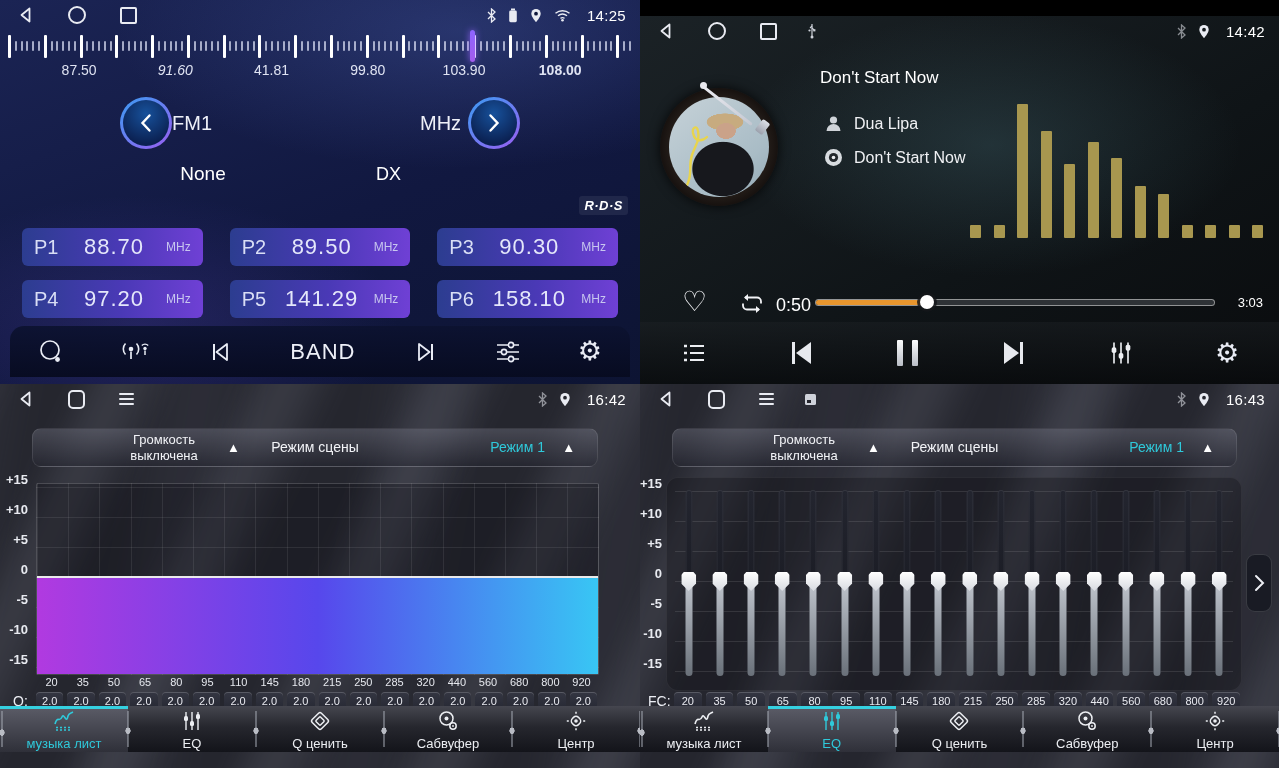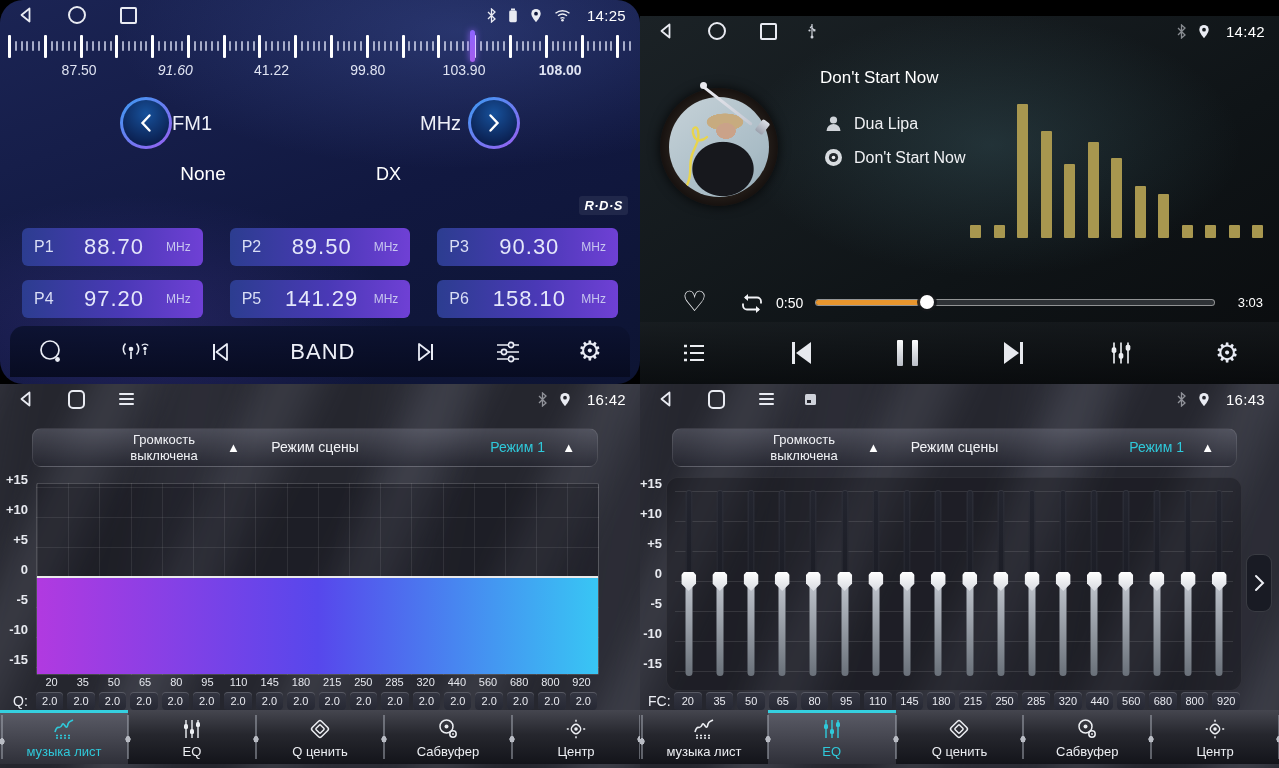--- a/index.html
+++ b/index.html
@@ -3,21 +3,21 @@
 <meta charset="utf-8">
 <style>
   html,body{margin:0;padding:0;background:#000;}
   .screen{position:relative;width:1279px;height:768px;overflow:hidden;
     font-family:"Liberation Sans",sans-serif;color:#fff;
     display:grid;grid-template-columns:640px 639px;grid-template-rows:384px 384px;}
   .quad{position:relative;overflow:hidden;}
   .q-radio{background:
     radial-gradient(90% 60% at 72% 8%, rgba(90,115,205,.28), transparent 60%),
     radial-gradient(65% 55% at 22% 85%, rgba(80,65,170,.30), transparent 62%),
-    linear-gradient(160deg,#1b2454,#111840 55%,#0d1433); border-radius: 23px;}
+    linear-gradient(160deg,#1b2454,#111840 55%,#0d1433);}
   .q-player{background:
     radial-gradient(60% 55% at 55% 35%, rgba(72,112,122,.30), transparent 65%),
     linear-gradient(150deg,#1b2226,#0f1417 60%,#0a0c0e); margin-top: 16px;}
   .q-eq{background:#25262e;}
   .streaks{position:absolute;inset:-50px;filter:blur(16px);opacity:.8;pointer-events:none;background:
     repeating-linear-gradient(115deg, rgba(195,198,218,.16) 0 36px, rgba(18,18,24,0) 70px 150px);}
   .streaks2{position:absolute;inset:-50px;filter:blur(22px);opacity:.5;pointer-events:none;background:
     repeating-linear-gradient(100deg, rgba(160,165,190,.12) 0 60px, transparent 90px 220px);}
 
   
@@ -53,21 +53,21 @@
   .unit-lbl{position:absolute;left:420px;top:112px;font-size:20px;color:#eef0f8;}
   .ps-lbl{position:absolute;left:160px;width:86px;text-align:center;top:163px;font-size:19px;}
   .mode-lbl{position:absolute;left:376px;top:164px;font-size:18px;}
   .rds{position:absolute;right:12px;top:196px;font-size:13px;font-style:italic;font-weight:bold;
     background:#20274a;padding:2px 5px;border-radius:3px;letter-spacing:.5px;}
   .presets{position:absolute;top:228px;left:22px;right:22px;display:grid;
     grid-template-columns:repeat(3,1fr);gap:14px 27px;}
   .preset{height:38px;border-radius:6px;border:0;cursor:pointer;color:#d9def5;
     background:linear-gradient(90deg,#2c3d90 0%,#4a39b6 55%,#6f40d5 100%);
     display:flex;align-items:center;padding:0 12px;font-family:inherit;}
-  .p-label{font-size:16px;width:28px;text-align:left;}
+  .p-label{font-size:20px;width:28px;text-align:left;}
   .p-freq{flex:1;text-align:center;font-size:22px;letter-spacing:1px;color:#e4e7fa;}
   .p-unit{font-size:12px;opacity:.85;}
   .r-toolbar{position:absolute;left:10px;right:10px;bottom:7px;height:51px;
     background:linear-gradient(180deg,rgba(12,18,48,.92),rgba(7,11,32,.96));
     border-radius:14px 14px 0 0;display:flex;align-items:center;justify-content:space-around;}
   .tbtn{background:none;border:0;color:#e9ecf5;cursor:pointer;display:flex;align-items:center;justify-content:center;padding:4px;}
   .band-text{font-size:22px;letter-spacing:1px;color:#eef0f8;font-family:inherit;}
   .gear-glyph{font-size:27px;line-height:1;color:#e9ecf5;}
 
   
@@ -86,21 +86,21 @@
     background:linear-gradient(90deg,#ececf2,#c4c8d2);transform-origin:0 50%;transform:rotate(38deg);}
   .arm-head{position:absolute;left:118px;top:104px;width:9px;height:14px;border-radius:2px;
     background:linear-gradient(#dcdfe6,#9ba0ac);transform:rotate(38deg);z-index:2;}
   .meta-row{position:absolute;display:flex;align-items:center;gap:11px;}
   .meta-text{font-size:16px;color:#f0f1f4;}
   .viz{position:absolute;left:330px;right:16px;top:88px;height:134px;display:flex;
     align-items:flex-end;justify-content:space-between;}
   .viz-bar{width:11px;border-radius:1px;display:block;}
   .heart{position:absolute;left:36px;top:268px;font-size:28px;color:#f2f3f6;background:none;border:0;cursor:pointer;}
   .repeat-btn{position:absolute;left:92px;top:275px;background:none;border:0;cursor:pointer;color:#f2f3f6;}
-  .prog-elapsed{position:absolute;left:136px;top:279px;font-size:14px;}
+  .prog-elapsed{position:absolute;left:136px;top:279px;font-size:18px;}
   .prog-duration{position:absolute;right:16px;top:279px;font-size:13px;}
   .prog-track{position:absolute;left:176px;top:284px;width:398px;height:5px;border-radius:3px;
     background:#2e3236;box-shadow:0 0 0 1px rgba(255,255,255,.55);cursor:pointer;}
   .prog-fill{position:absolute;left:0;top:0;bottom:0;border-radius:3px;background:#e8962e;}
   .prog-thumb{position:absolute;top:-5px;width:14px;height:14px;border-radius:50%;
     background:#fff;box-shadow:0 0 0 3px rgba(20,22,26,.85);}
   .m-toolbar{position:absolute;left:0;right:0;bottom:0;height:62px;display:flex;
     align-items:center;justify-content:space-around;background:linear-gradient(180deg,rgba(30,34,38,.45),rgba(8,10,12,.7));}
   .pause{display:inline-flex;gap:9px;}
   .pause i{width:6px;height:26px;background:linear-gradient(180deg,#fafbfc,#b9bdc6);border-radius:1px;}
@@ -125,21 +125,21 @@
     background-position:0 3px;border:1px solid rgba(255,255,255,.18);border-radius:2px;}
   .zero-line{position:absolute;left:0;right:0;top:92px;height:2px;background:rgba(255,255,255,.9);}
   .eq-fill{position:absolute;left:0;right:0;top:94px;bottom:0;}
   .freqrow{position:absolute;left:36px;width:561px;top:292px;display:flex;font-size:11px;color:#e6e8ee;}
   .freqrow span{flex:1;text-align:center;}
   .rowlabel{position:absolute;left:13px;font-size:14px;color:#eceef4;}
   .btnrow{position:absolute;width:561px;top:308px;height:18px;display:flex;gap:4px;}
   .cell-btn{flex:1;background:linear-gradient(180deg,#343642,#262833);border:0;border-radius:4px;
     color:#e8e9ef;font-size:11px;display:flex;align-items:center;justify-content:center;
     box-shadow:inset 0 1px 0 rgba(255,255,255,.18);cursor:pointer;font-family:inherit;padding:0;}
-  .tabbar{position:absolute;left:0;right:0;bottom:4px;height:54px;display:flex;
+  .tabbar{position:absolute;left:0;right:0;bottom:16px;height:46px;display:flex;
     background:linear-gradient(180deg,#45464f,#26272e 45%,#13141a);}
   .tab{width:20%;position:relative;display:flex;flex-direction:column;align-items:center;
     justify-content:center;gap:3px;font-size:13px;color:#eceef2;cursor:pointer;}
   .tab.active{background:linear-gradient(180deg,#5c5d68,#2f3039);box-shadow:inset 0 3px 0 #35d0e0;color:#35d0e0;}
   .tab::after{content:"";position:absolute;right:-4px;top:5px;bottom:5px;width:8px;z-index:2;background:
     radial-gradient(4px 5px at 4px 55%, #b9bcc4 0 60%, transparent 70%),
     linear-gradient(90deg,transparent 3px,rgba(165,170,180,.5) 3px 5px,transparent 5px);}
   .tabbar::before{content:"";position:absolute;left:-2px;top:5px;bottom:5px;width:8px;z-index:2;background:
     radial-gradient(4px 5px at 4px 60%, #b9bcc4 0 60%, transparent 70%),
     linear-gradient(90deg,transparent 3px,rgba(165,170,180,.5) 3px 5px,transparent 5px);}
@@ -309,21 +309,21 @@
           <i class="tick"></i>
           <i class="tick"></i>
           <i class="tick major"></i>
           <i class="tick"></i>
           <i class="tick"></i>
         </div>
       <div class="pointer" id="tuner-pointer" style="left: 74%;"></div>
       <div class="scale-labels" id="scale-labels">
           <span class="scale-label" style="left: 11.4%;">87.50</span>
           <span class="scale-label" style="left: 26.82%; font-style: italic;">91.60</span>
-          <span class="scale-label" style="left: 42.24%;">41.22</span>
+          <span class="scale-label" style="left: 42.24%;">41.81</span>
           <span class="scale-label" style="left: 57.66%;">99.80</span>
           <span class="scale-label" style="left: 73.08%;">103.90</span>
           <span class="scale-label" style="left: 88.5%; font-weight: bold;">108.00</span>
         </div>
     </div>
 
     <button class="round-btn" style="left:120px;top:97px;">
       <span class="rb-in">
           <svg width="14" height="20" viewBox="0 0 14 20">
             <path d="M10.5 2.5L3.5 10l7 7.5" fill="none" stroke="#fff" stroke-width="2.4" stroke-linecap="round"></path>

